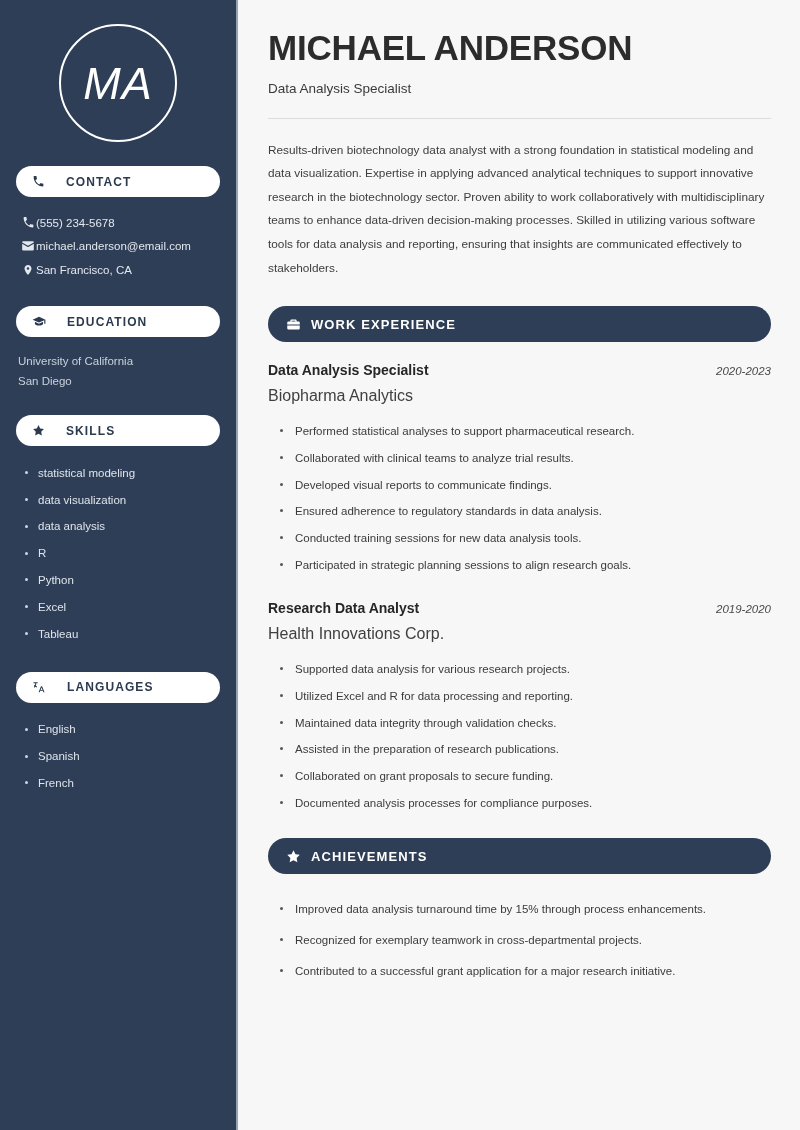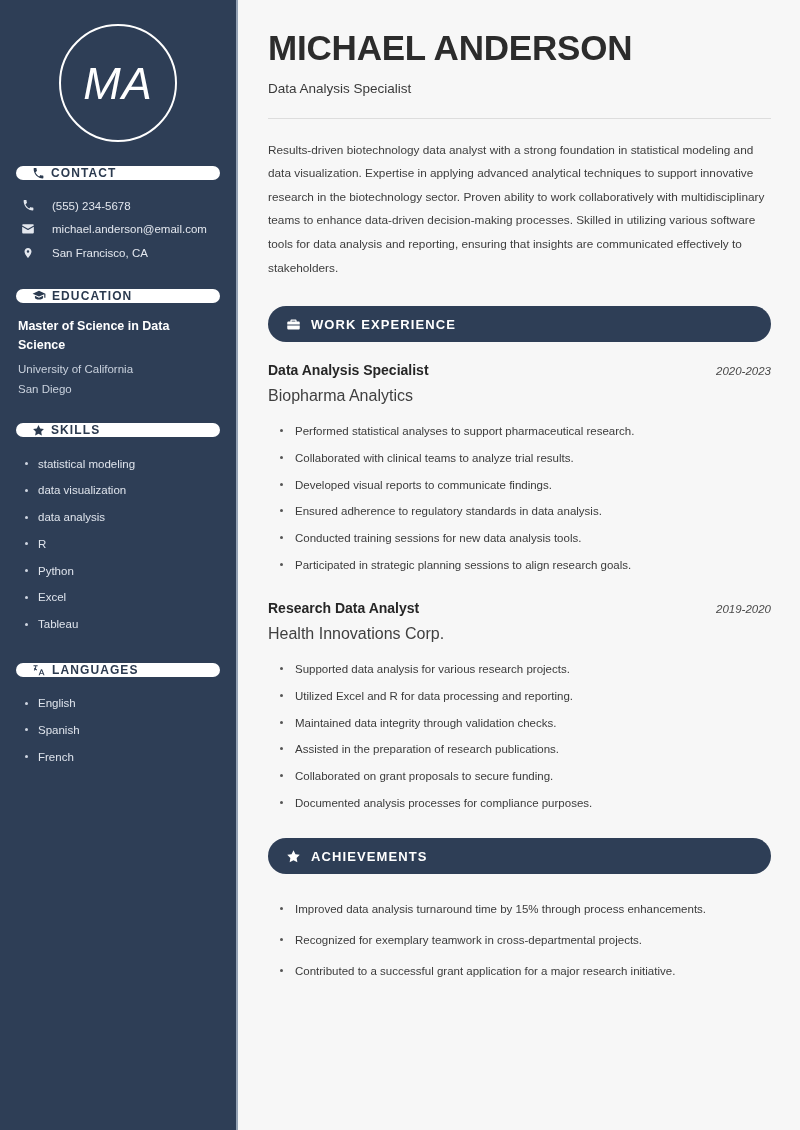--- a/index.html
+++ b/index.html
@@ -51,41 +51,41 @@
     font-weight: 400;
     letter-spacing: 1px;
     color: #ffffff;
     line-height: 1;
   }
 
   .pill {
     background: #ffffff;
     color: #2b3a4f;
     border-radius: 999px;
-    height: 14px;
+    height: 31px;
     display: flex;
     align-items: center;
     padding: 0 16px;
-    gap: 6px;
+    gap: 21px;
     margin-bottom: 14px;
   }
   .pill-label {
     font-size: 12px;
     font-weight: bold;
     letter-spacing: 1.1px;
     text-transform: uppercase;
   }
   .pill-icon { display: flex; align-items: center; }
   .pill-icon svg { display: block; }
 
   .contact-list { margin-bottom: 24px; }
   .contact-row {
     display: flex;
     align-items: center;
-    gap: 16px;
+    gap: 0;
     padding: 5px 2px 5px 4px;
     font-size: 11.5px;
     color: #e3e7ee;
   }
   .contact-row .ci { flex: 0 0 16px; display: flex; justify-content: center; }
 
   .edu-block { margin-bottom: 24px; padding-left: 2px; }
   .edu-degree {
     font-size: 12.5px;
     font-weight: bold;
@@ -273,21 +273,20 @@
       <span class="pill-icon">
         <svg width="14" height="14" viewBox="0 0 24 24" fill="#2b3a4f">
             <path d="M12 3 1 8l11 5 9-4.1V15h2V8L12 3z"></path>
             <path d="M5 11.6V15c0 1.7 3.1 3.2 7 3.2s7-1.5 7-3.2v-3.4l-7 3.2-7-3.2z"></path>
           </svg>
       </span>
       <span class="pill-label">EDUCATION</span>
     </div>
 
     <div class="edu-block">
-      <div class="edu-degree">Master of Science in Data Science</div>
       <div class="edu-school">University of California</div>
       <div class="edu-loc">San Diego</div>
     </div>
 
     <div class="pill">
       <span class="pill-icon">
         <svg width="13" height="13" viewBox="0 0 24 24" fill="#2b3a4f">
             <path d="M12 2l3.1 6.3 6.9 1-5 4.9 1.2 6.9-6.2-3.3-6.2 3.3L7 14.2l-5-4.9 6.9-1L12 2z"></path>
           </svg>
       </span>

